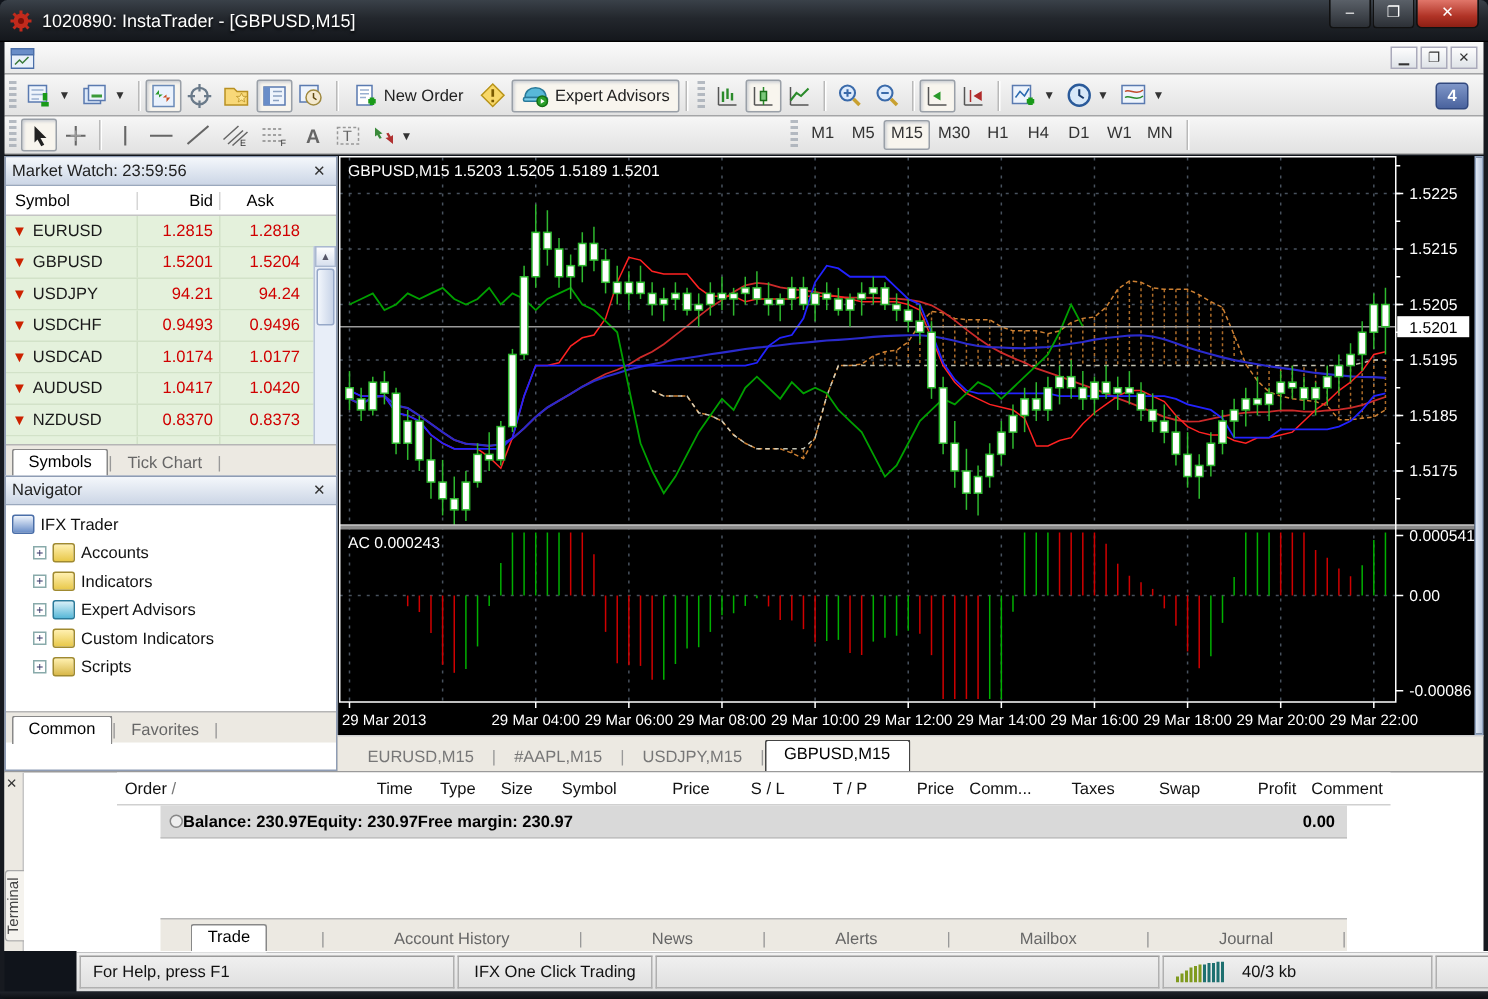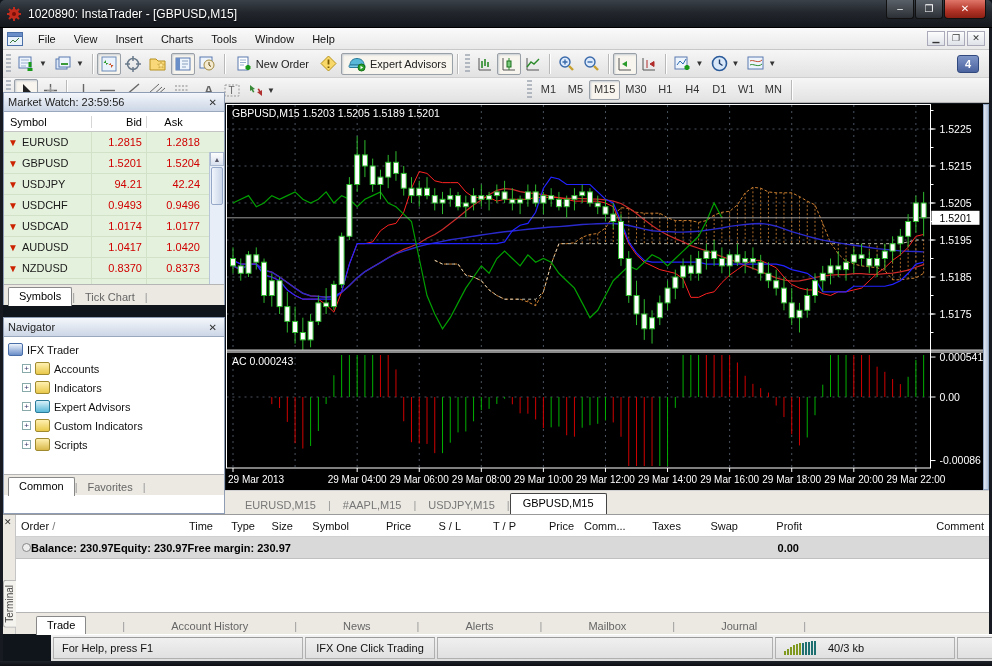--- a/index.html
+++ b/index.html
@@ -96,21 +96,21 @@
   .ctab.active{background:#fff;border:1px solid #444;border-bottom:1px solid #fff;
     color:#000;border-radius:2px 2px 0 0;margin-bottom:-1px;padding-bottom:5px;}
   
   .terminal{position:absolute;left:3px;top:514px;width:986px;height:120px;
     background:#fff;border-top:1px solid #9a9a9a;display:flex;}
   .term-side{width:13px;position:relative;background:#ece9e2;border-right:1px solid #c5c5c5;}
   .term-close{position:absolute;top:2px;left:1px;font-size:9px;color:#333;}
   .term-vlabel{position:absolute;bottom:6px;left:0;width:13px;color:#444;
     writing-mode:vertical-rl;transform:rotate(180deg);font-size:10px;
     border:1px solid #aaa;border-left:none;background:#f5f3ee;padding:4px 0;border-radius:0 3px 3px 0;}
-  .term-main{flex:1;display:flex;flex-direction:column;}
+  .term-main{flex:1;display:flex;flex-direction:column;align-items:center;}
   .term-grid{display:grid;
     grid-template-columns:118px 84px 42px 38px 56px 62px 50px 55px 58px 50px 57px 57px 64px 1fr;}
   .term-head{height:22px;border-bottom:1px solid #d0d0d0;align-items:center;background:#fff;}
   .term-head .cell{padding:0 5px;text-align:right;color:#111;white-space:nowrap;overflow:hidden;}
   .term-head .cell:first-child{text-align:left;}
   .balance-row{height:22px;background:#d9d9d9;border-bottom:1px solid #c0c0c0;
     align-items:center;font-weight:bold;}
   .bal-left{grid-column:1/13;display:flex;align-items:center;gap:0;padding-left:6px;}
   .coin{width:9px;height:9px;border:1px solid #888;border-radius:50%;background:#eee;display:inline-block;}
   .bal-profit{grid-column:13/14;text-align:right;padding-right:8px;}
@@ -148,29 +148,20 @@
 </div>
 <div class="side-edge" style="left:0"></div>
 <div class="side-edge" style="right:0"></div>
 
 <div class="menubar">
   <svg class="mdi-icon" viewBox="0 0 16 14">
     <rect x="0.5" y="0.5" width="15" height="13" fill="#e8f0fa" stroke="#4a6ea8"></rect>
     <rect x="0.5" y="0.5" width="15" height="4" fill="#6a8ec8" stroke="#4a6ea8"></rect>
     <path d="M3 11l3-3 2 2 4-4" stroke="#3a7a3a" fill="none"></path>
   </svg>
-  <div id="menu-items" style="display:flex">
-      <div class="menu-item">File</div>
-      <div class="menu-item">View</div>
-      <div class="menu-item">Insert</div>
-      <div class="menu-item">Charts</div>
-      <div class="menu-item">Tools</div>
-      <div class="menu-item">Window</div>
-      <div class="menu-item">Help</div>
-    </div>
   <div class="mdi-btns">
     <div class="mdi-btn">▁</div>
     <div class="mdi-btn">❐</div>
     <div class="mdi-btn">✕</div>
   </div>
 </div>
 
 <div class="toolbar tb1">
   <div class="grip"></div>
   <div class="tbtn">
@@ -391,21 +382,21 @@
       <div class="tf-btn">M30</div>
       <div class="tf-btn">H1</div>
       <div class="tf-btn">H4</div>
       <div class="tf-btn">D1</div>
       <div class="tf-btn">W1</div>
       <div class="tf-btn">MN</div>
     </div>
   <div class="tsep"></div>
 </div>
 
-<div class="panel" style="top:92px;height:213px">
+<div class="panel" style="top:104px;height:213px">
   <div class="panel-head">
     <span>Market Watch: 23:59:56</span>
     <span class="panel-close">✕</span>
   </div>
   <div class="mw-cols">
     <span class="c1">Symbol</span>
     <span class="c2">Bid</span>
     <span class="c3">Ask</span>
   </div>
   <div class="mw-body">
@@ -425,21 +416,21 @@
           </span>
           <span class="c2">1.5201</span>
           <span class="c3">1.5204</span>
         </div>
         <div class="mw-row">
           <span class="c1">
             <span class="dn-arrow">▼</span>
             <span>USDJPY</span>
           </span>
           <span class="c2">94.21</span>
-          <span class="c3">42.24</span>
+          <span class="c3">94.24</span>
         </div>
         <div class="mw-row">
           <span class="c1">
             <span class="dn-arrow">▼</span>
             <span>USDCHF</span>
           </span>
           <span class="c2">0.9493</span>
           <span class="c3">0.9496</span>
         </div>
         <div class="mw-row">

